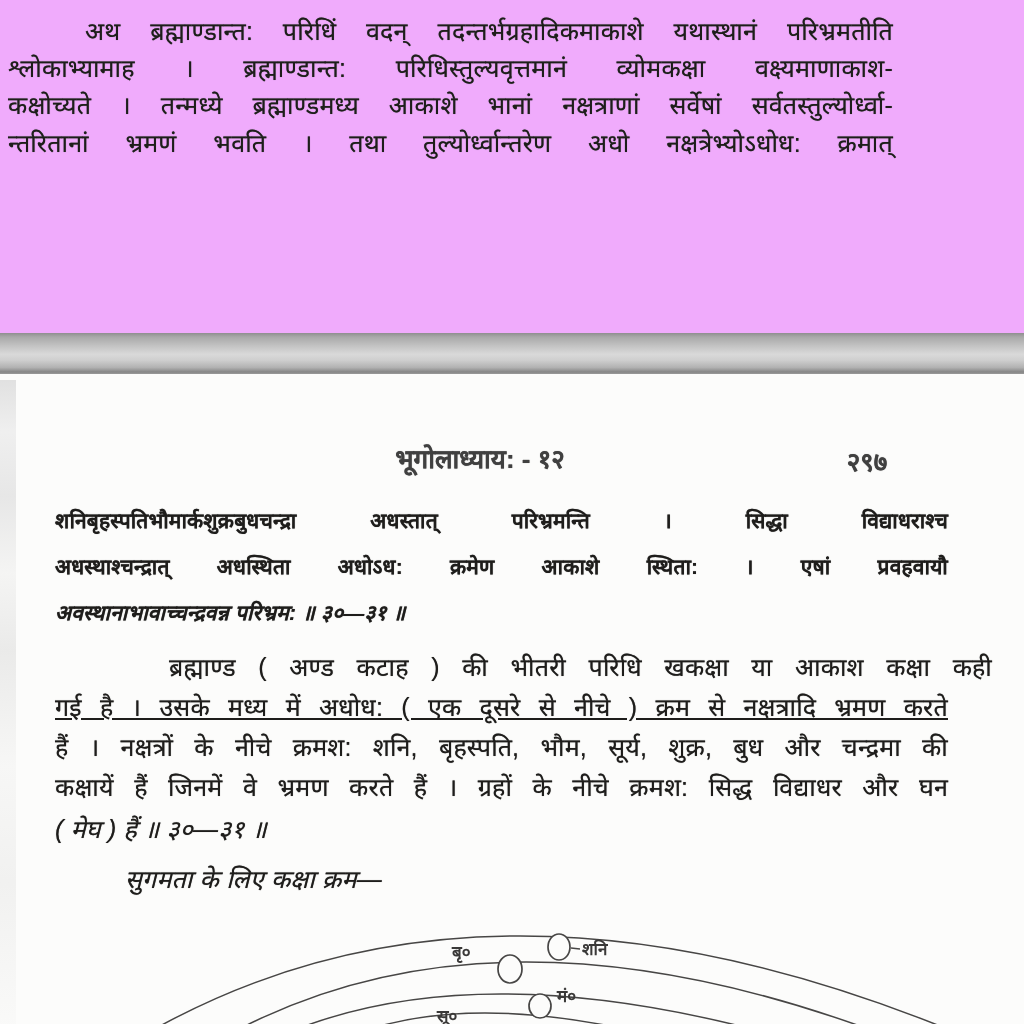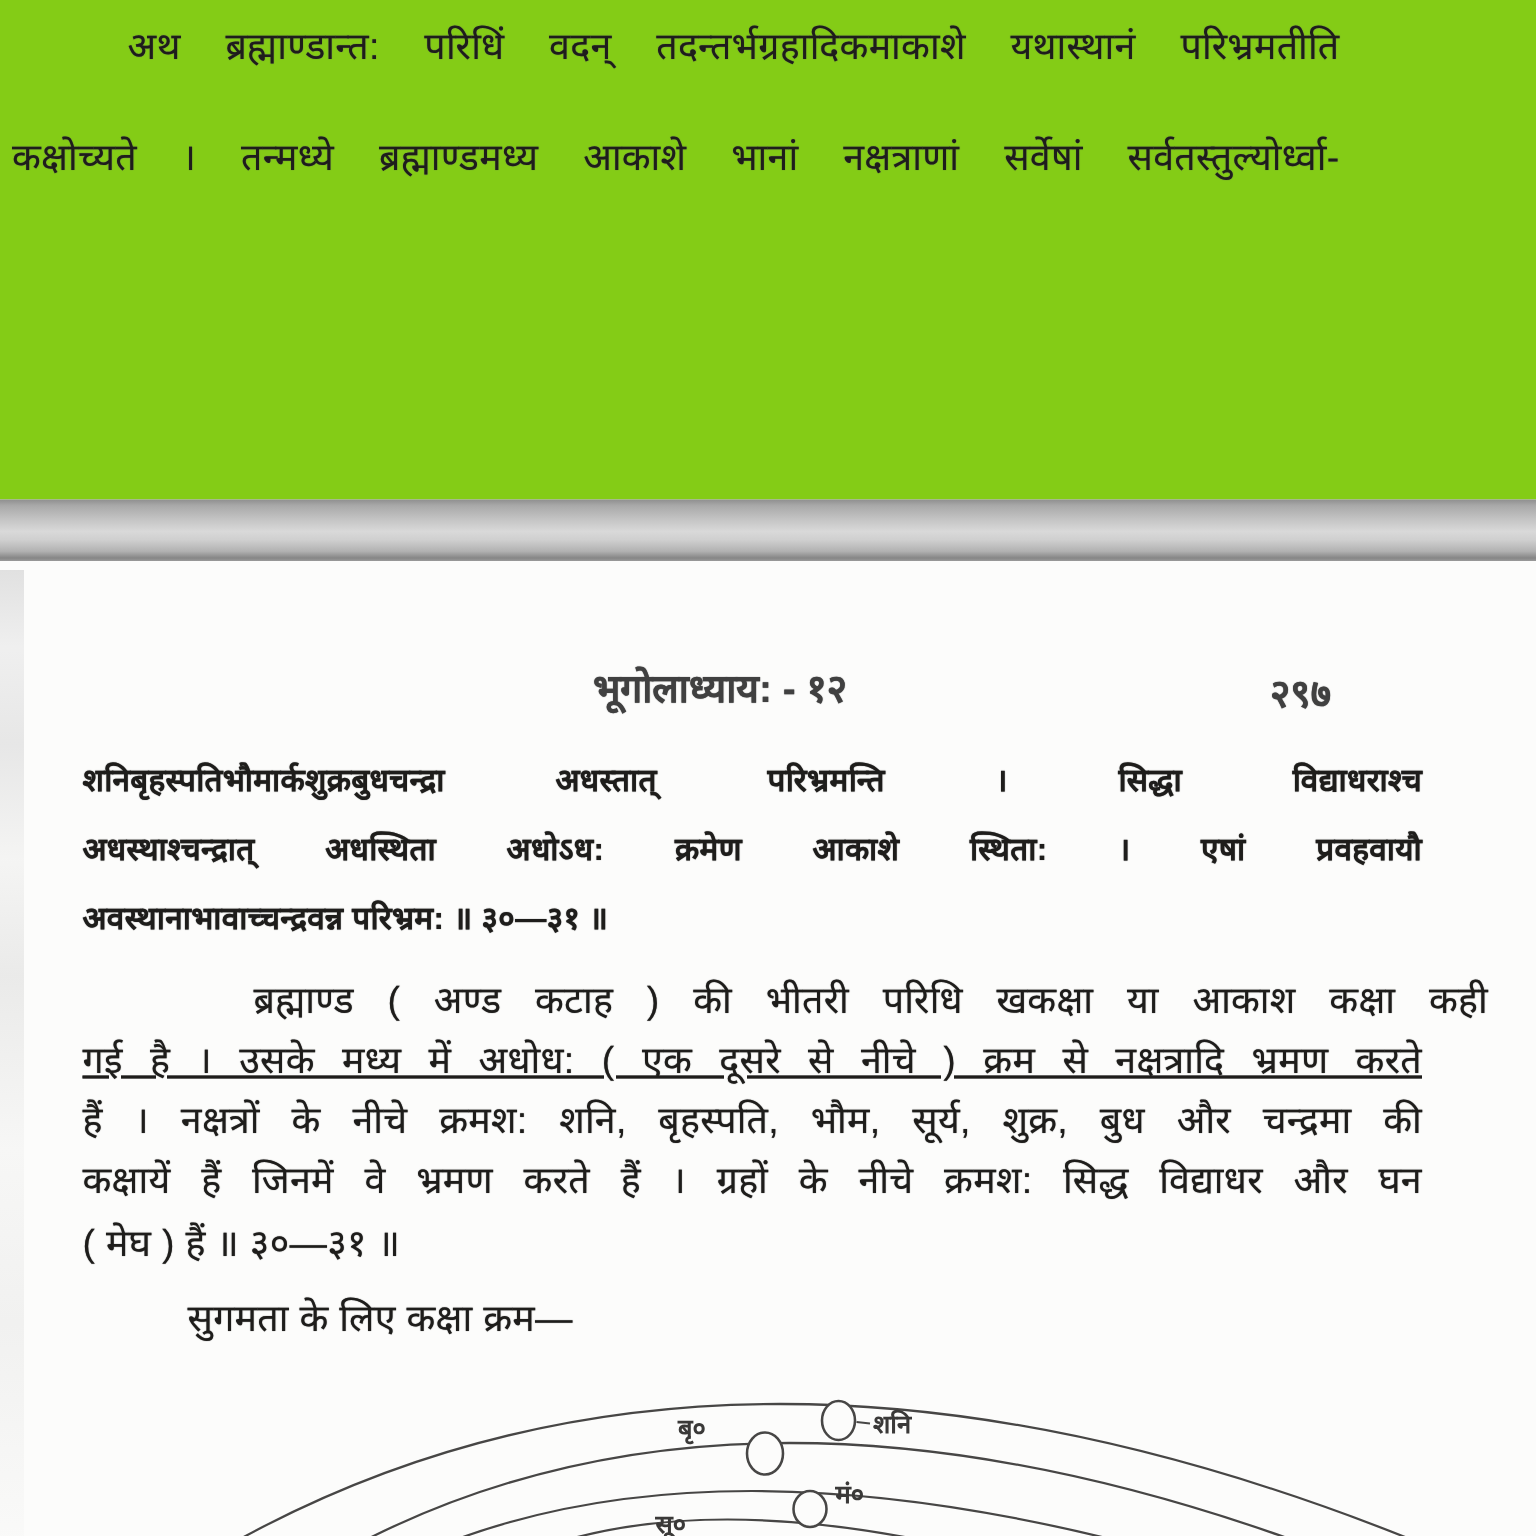--- a/index.html
+++ b/index.html
@@ -2,55 +2,57 @@
 <html><head>
 <meta charset="utf-8">
 <style>
   html,body{margin:0;padding:0;}
   body{
     width:1024px;height:1024px;overflow:hidden;position:relative;
     background:#ffffff;
     font-family:"Liberation Sans","DejaVu Sans",sans-serif;
   }
   .page{position:absolute;left:0;width:1024px;}
-  .page-top{top:0;height:333px;background:#84cc16;}
+  .page-top{top:0;height:333px;background:#f0abfc;}
   .divider-band{
     top:333px;height:41px;background:linear-gradient(180deg,
       #8f8f8f 0%, #a9a9a9 10%, #c6c6c6 34%, #d9d9d9 52%,
       #cfcfcf 66%, #b2b2b2 84%, #868686 95%, #9a9a9a 100%);
   }
   .page-main{top:374px;height:650px;background:#fcfcfb;}
   .edge-shadow{
     position:absolute;left:0;top:380px;width:16px;height:644px;
     background:linear-gradient(180deg,#dcdcdc 0%,#ededed 8%,#e3e3e3 18%,
       #f3f3f2 30%,#e7e7e6 42%,#f6f6f5 60%,#efefee 78%,#f9f9f8 100%);
     opacity:.85;
   }
   .tline{
     position:absolute;color:#1e1d1b;
     text-align:justify;text-align-last:justify;
     text-shadow:0 0 .7px #5a5a5a;
     letter-spacing:.2px;
   }
-  .tline.short{text-align-last:left;}
+  .tline.short{text-align-last:left;font-style:italic;}
   .sz-body{font-size:25px;line-height:30px;}
   .sz-verse{font-size:21px;line-height:32px;font-weight:bold;}
   .hdr{position:absolute;color:#404040;font-weight:bold;font-size:26px;
        text-shadow:0 0 .7px #5a5a5a;}
   svg.diagram{position:absolute;left:0;top:0;pointer-events:none;}
   svg.diagram .arc{fill:none;stroke:#474645;stroke-width:1.5;}
   svg.diagram .marker{fill:#fcfcfb;stroke:#474645;stroke-width:1.7;}
   svg.diagram text{fill:#3a3938;font-size:17px;font-weight:bold;}
 </style>
 </head>
 <body>
 
 <div class="page page-top">
   <div class="tline sz-body" style="top:16px;left:85px;width:808px;">अथ ब्रह्माण्डान्त: परिधिं वदन् तदन्तर्भग्रहादिकमाकाशे यथास्थानं परिभ्रमतीति</div>
+  <div class="tline sz-body" style="top:53px;left:8px;width:885px;">श्लोकाभ्यामाह । ब्रह्माण्डान्त: परिधिस्तुल्यवृत्तमानं व्योमकक्षा वक्ष्यमाणाकाश-</div>
   <div class="tline sz-body" style="top:90px;left:8px;width:885px;">कक्षोच्यते । तन्मध्ये ब्रह्माण्डमध्य आकाशे भानां नक्षत्राणां सर्वेषां सर्वतस्तुल्योर्ध्वा-</div>
+  <div class="tline sz-body" style="top:128px;left:8px;width:885px;">न्तरितानां भ्रमणं भवति । तथा तुल्योर्ध्वान्तरेण अधो नक्षत्रेभ्योऽधोध: क्रमात्</div>
 </div>
 
 <div class="page divider-band"></div>
 
 <div class="page page-main"></div>
 <div class="edge-shadow"></div>
 
 <div class="hdr" style="top:440px;left:280px;width:400px;text-align:center;">भूगोलाध्याय: - १२</div>
 <div class="hdr" style="top:443px;right:112px;width:90px;text-align:center;">२९७</div>
 

